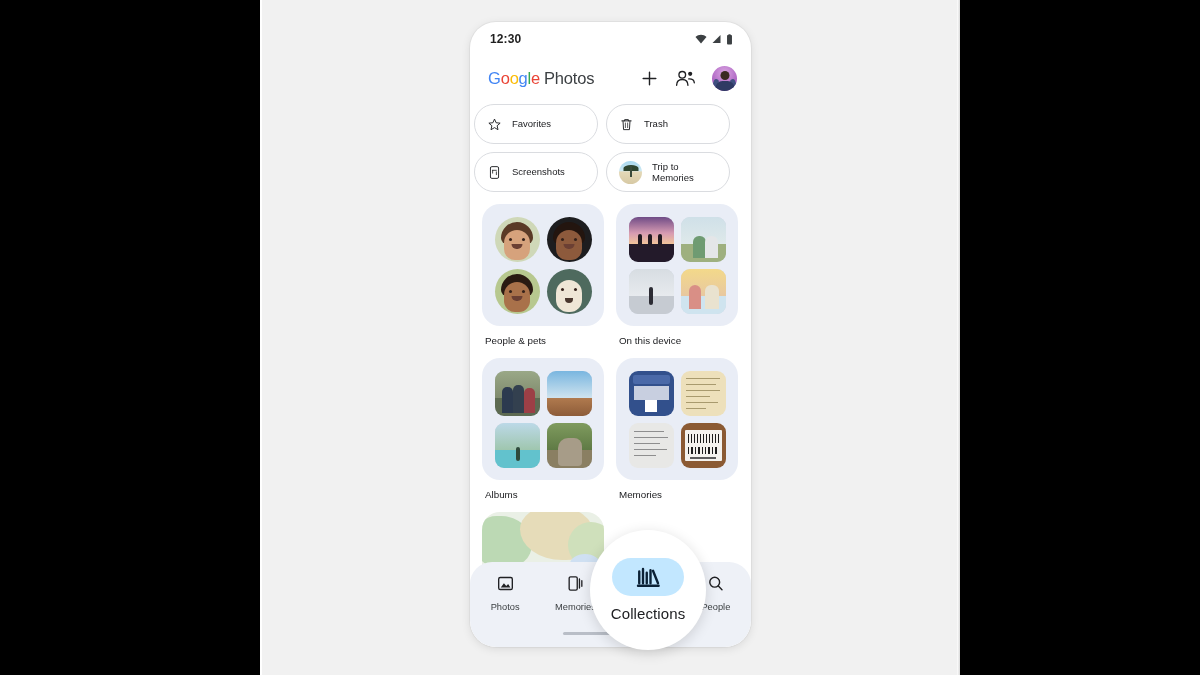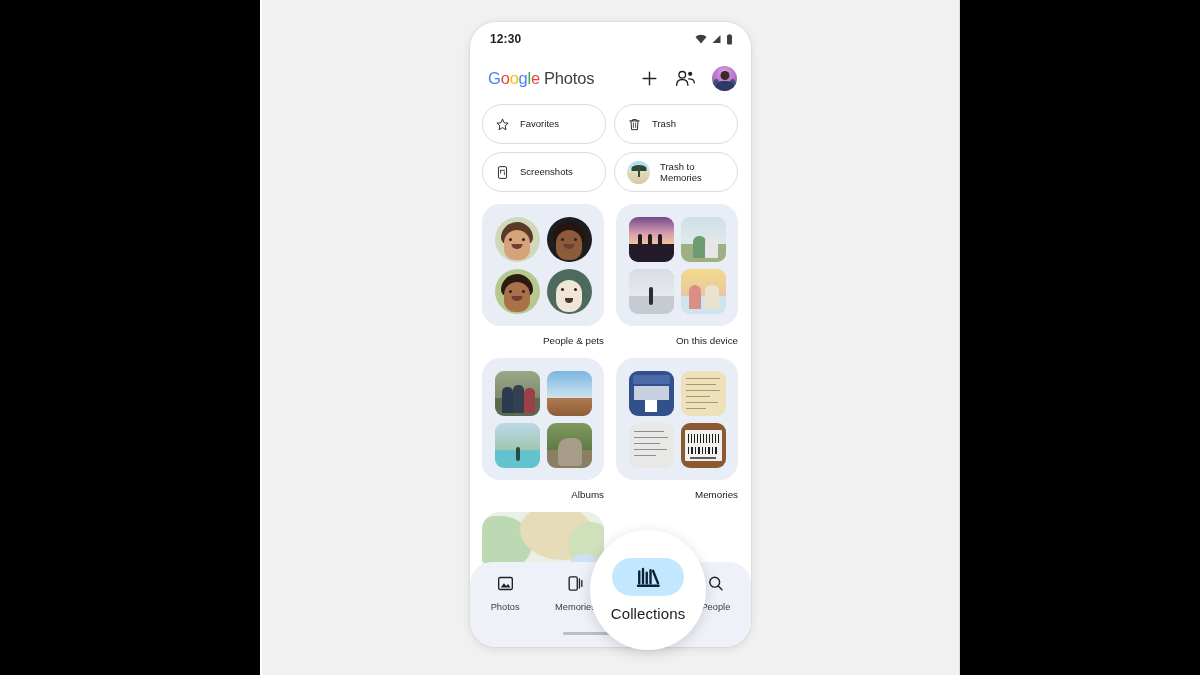--- a/index.html
+++ b/index.html
@@ -64,42 +64,42 @@
     position: absolute; left: 50%; bottom: -2px; width: 19px; height: 12px;
     transform: translateX(-50%); border-radius: 7px 7px 0 0; background: #2f3a63;
   }
   .avatar .av-arm-l, .avatar .av-arm-r {
     position: absolute; bottom: 2px; width: 5px; height: 10px; background: #3f4f80; border-radius: 3px;
   }
   .avatar .av-arm-l { left: 1px; transform: rotate(18deg); }
   .avatar .av-arm-r { right: 1px; transform: rotate(-18deg); }
 
   
-  .chips { padding: 4px 12px 0 12px; display: flex; flex-wrap: wrap; gap: 8px 8px; }
+  .chips { padding: 4px 12px 0 4px; display: flex; flex-wrap: wrap; gap: 8px 8px; }
   .chip {
     width: 124px; height: 40px; border: 1px solid #dadce0; border-radius: 22px;
     display: flex; align-items: center; gap: 10px; padding: 0 12px;
     background: #fff;
   }
   .chip-label { font-size: 9.5px; color: #202124; line-height: 11.5px; }
   .chip-thumb {
     width: 23px; height: 23px; border-radius: 50%; flex: 0 0 auto; overflow: hidden; position: relative;
     background: linear-gradient(#a8d8ef 0%, #cfe9f3 45%, #e4d9b8 46%, #d7c9a4 100%);
   }
   .chip-thumb .palm {
     position: absolute; left: 50%; top: 22%; width: 2px; height: 11px;
     transform: translateX(-50%); background: #3a4a3a;
   }
   .chip-thumb .frond {
     position: absolute; left: 50%; top: 18%; width: 15px; height: 6px;
     transform: translateX(-50%); border-radius: 50% 50% 0 0; background: #2f4630;
   }
 
   
-  .cards { padding: 12px 12px 0 12px; display: flex; flex-wrap: wrap; gap: 12px; text-align: right; }
+  .cards { padding: 12px 12px 0 12px; display: flex; flex-wrap: wrap; gap: 12px; }
   .card { width: 122px; }
   .card-tile {
     width: 122px; height: 122px; background: #e9edf6; border-radius: 18px;
     display: flex; align-items: center; justify-content: center;
   }
   .grid4 { display: grid; grid-template-columns: repeat(2, 45px); grid-template-rows: repeat(2, 45px); gap: 7px; }
   .grid4.rounded .cell { border-radius: 50%; }
   .grid4.squarish .cell { border-radius: 9px; }
   .cell { width: 45px; height: 45px; overflow: hidden; position: relative; background: #cfd5e2; }
   .card-label { font-size: 9.8px; color: #202124; margin-top: 9px; padding-left: 3px; }
@@ -239,21 +239,21 @@
         </svg>
         <span class="chip-label">Screenshots</span>
       </div>
 
       <div class="chip">
         <div class="chip-thumb">
           <div class="frond"></div>
           <div class="palm"></div>
         </div>
         <span class="chip-label">
-          <span>Trash to</span><br>
+          <span>Trip to</span><br>
           <span>Memories</span>
         </span>
       </div>
     </div>
 
     <div class="cards">
 
       <div class="card">
         <div class="card-tile">
           <div class="grid4 rounded">

